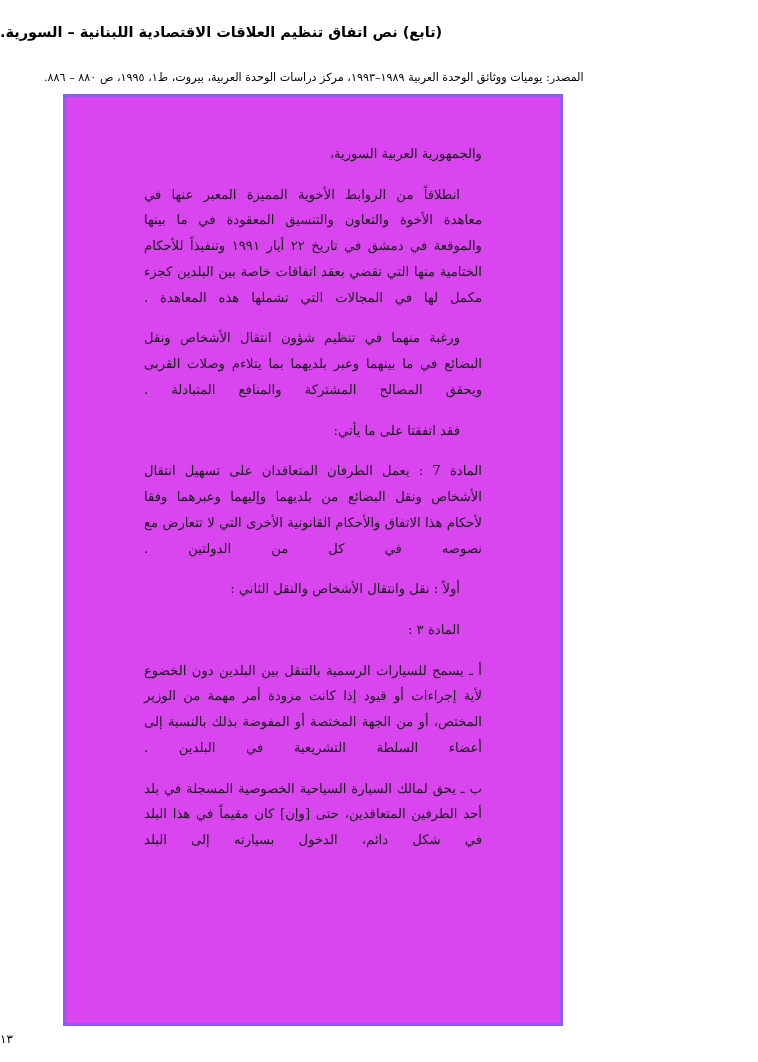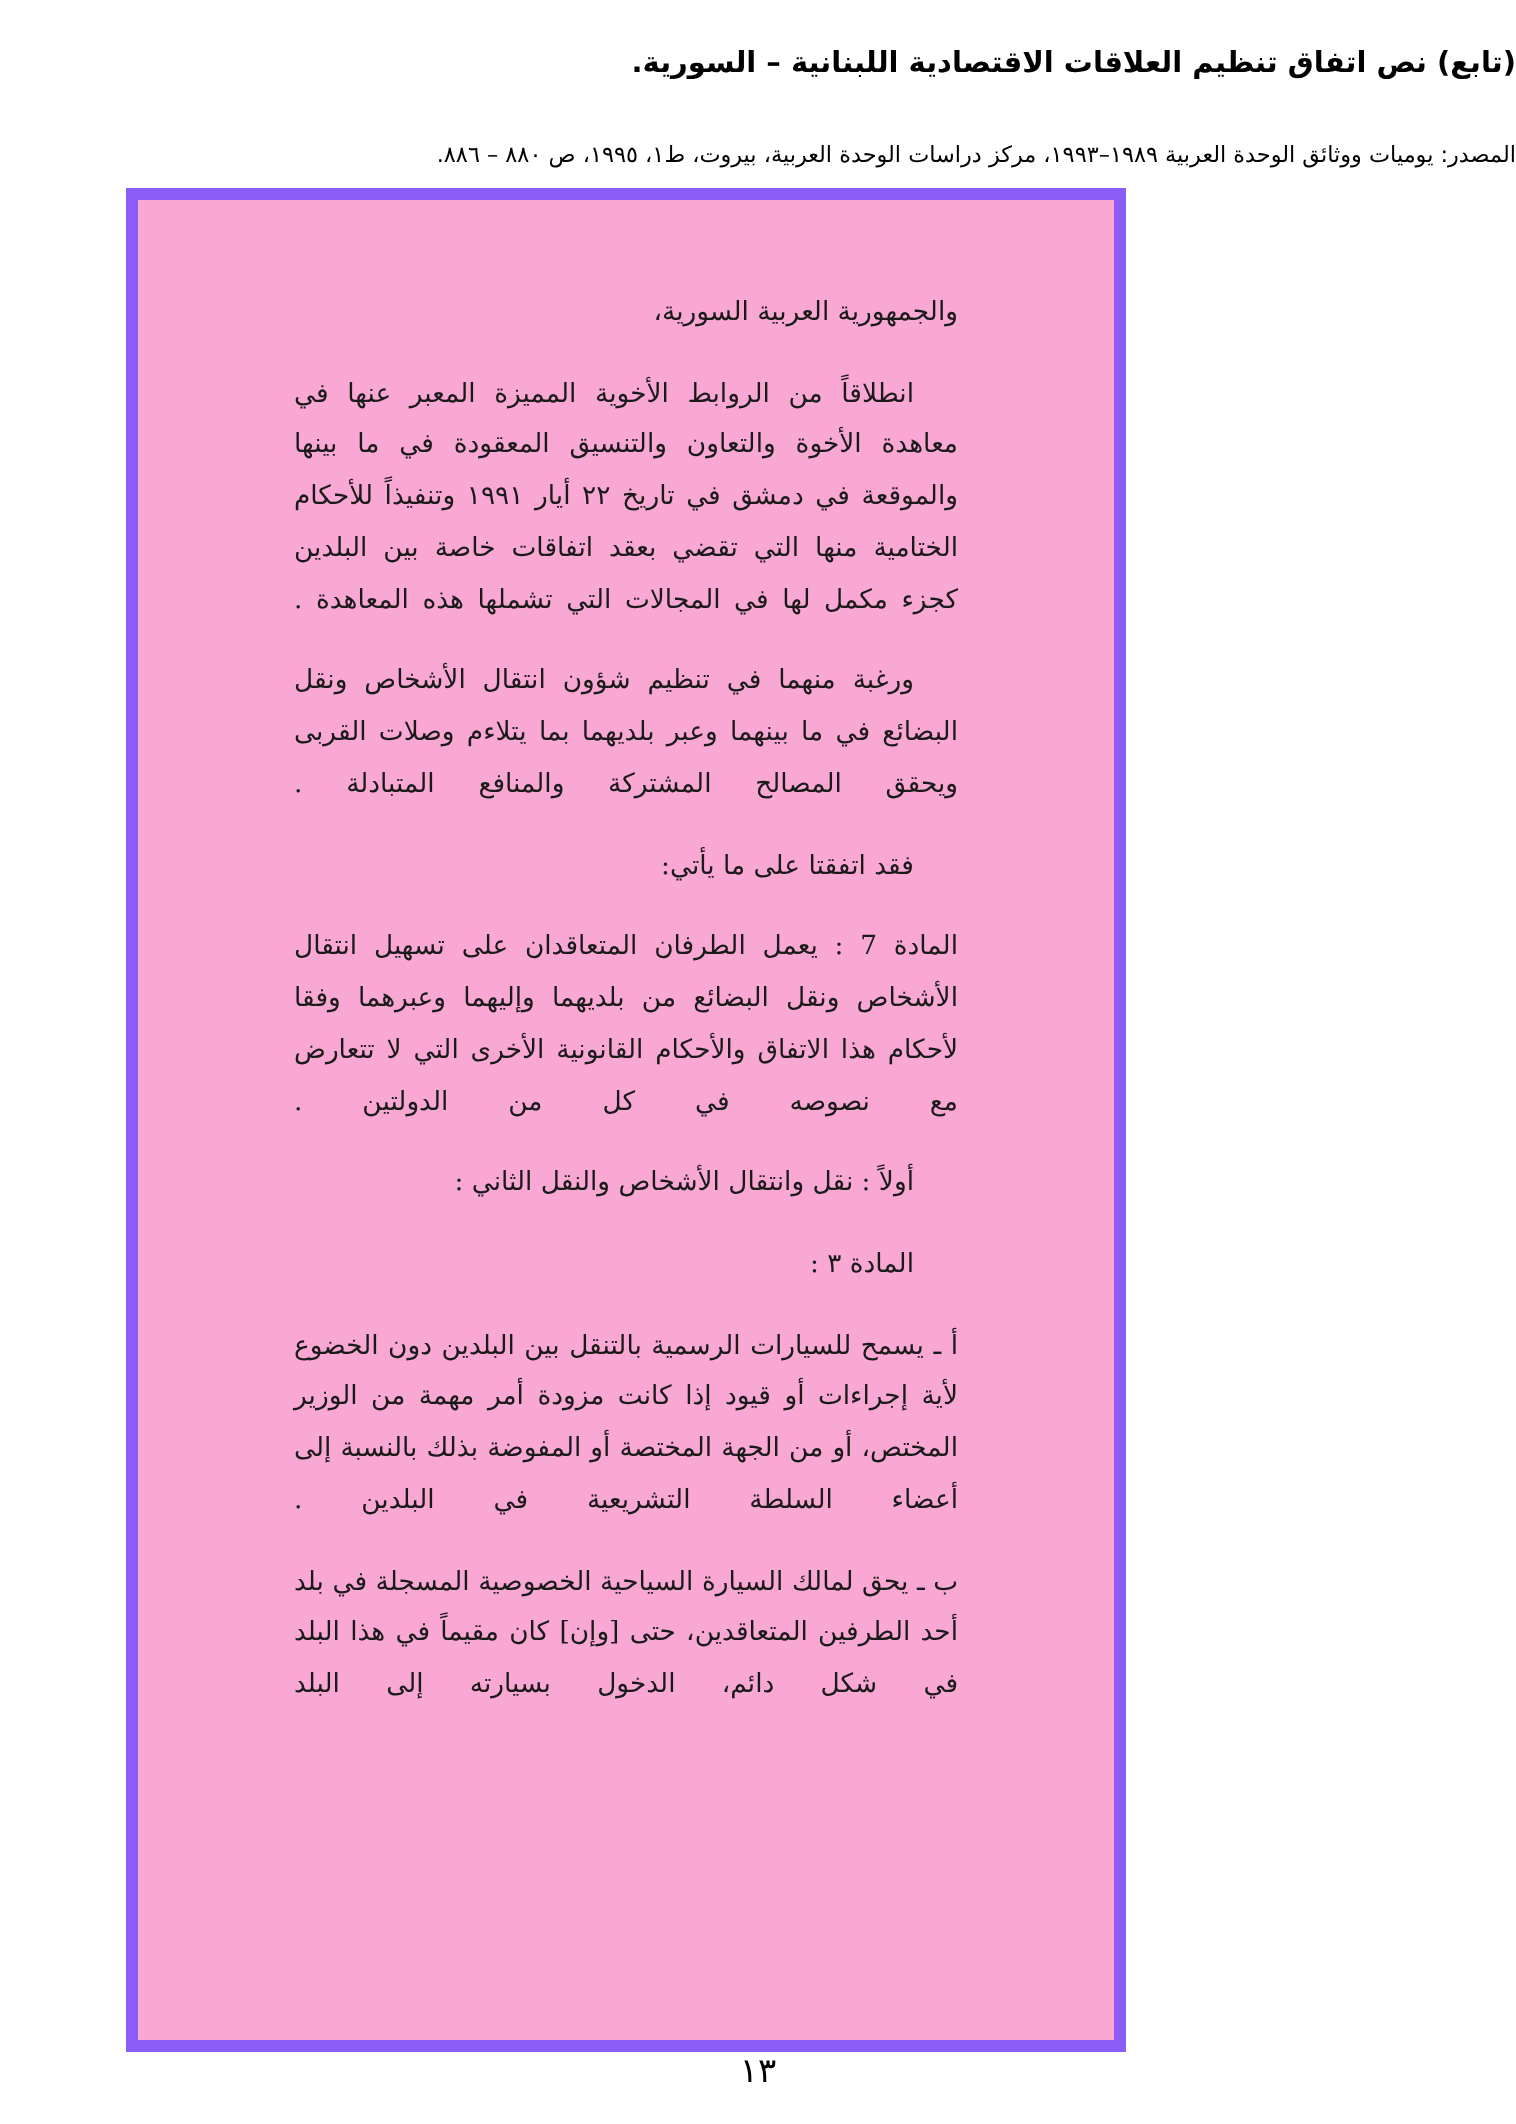--- a/index.html
+++ b/index.html
@@ -19,21 +19,21 @@
   .page {
     width: 758px;
     height: 1062px;
     position: relative;
     box-sizing: border-box;
   }
 
   
   .header {
     padding-top: 22px;
-    text-align: right;
+    text-align: left;
   }
   .header-title {
     font-family: "DejaVu Sans", sans-serif;
     font-weight: bold;
     font-size: 14.5px;
     color: #000000;
     direction: rtl;
     line-height: 1.5;
   }
   .header-source {
@@ -47,23 +47,23 @@
     padding-left: 44px;
   }
 
   
   .frame {
     position: absolute;
     left: 63px;
     top: 94px;
     width: 500px;
     height: 932px;
-    border: 6px solid #8b5cf6;
+    border: 3px solid #8b5cf6;
     box-sizing: border-box;
-    background: #f9a8d4;
+    background: #d946ef;
   }
 
   .frame-inner {
     position: absolute;
     left: 0;
     top: 0;
     right: 0;
     bottom: 0;
     padding: 44px 78px 20px 78px;
     box-sizing: border-box;
@@ -91,23 +91,23 @@
     text-align: justify;
     text-align-last: justify;
   }
 
   
   .footer {
     position: absolute;
     left: 0;
     right: 0;
     bottom: 16px;
-    text-align: center;
+    text-align: left;
     font-family: "DejaVu Serif", serif;
-    font-size: 17px;
+    font-size: 12px;
     color: #000000;
     direction: rtl;
   }
 </style>
 </head>
 <body>
 
 <div class="page">
 
   <div class="header">

